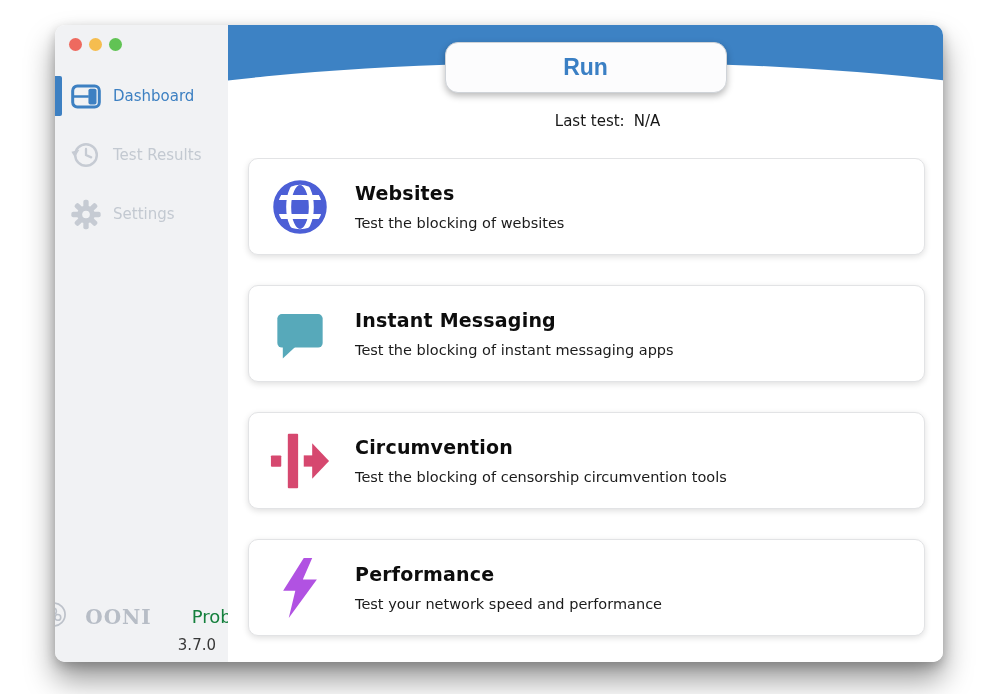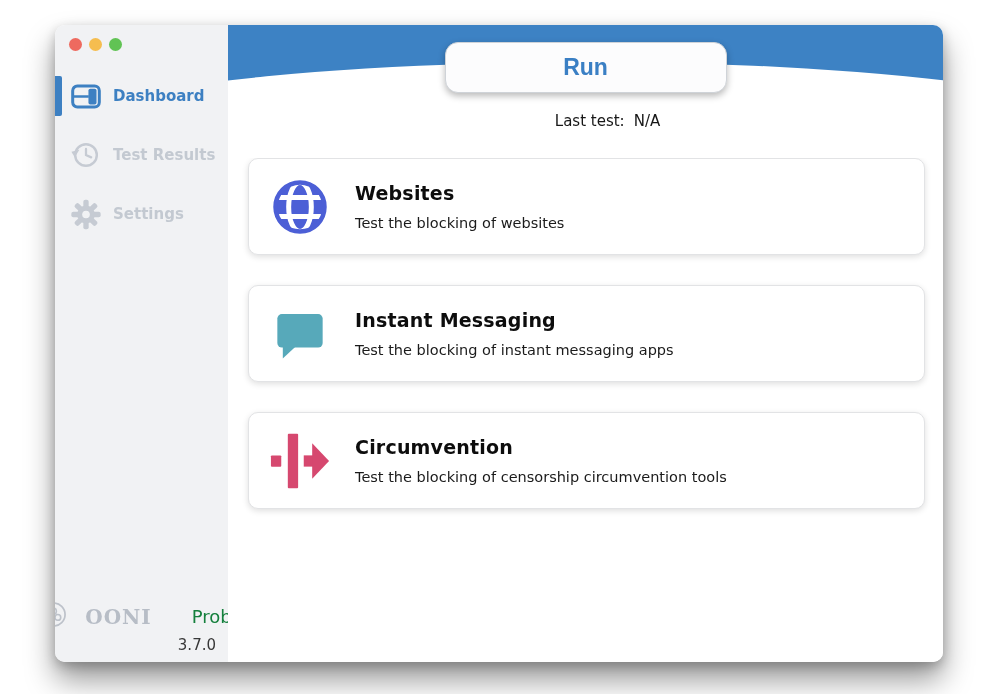--- a/index.html
+++ b/index.html
@@ -27,21 +27,21 @@
   .nav { margin-top:13px; }
   .nav-item {
     position:relative; display:flex; align-items:center; gap:11px;
     height:40px; padding-left:15px; margin-bottom:19px; cursor:pointer;
   }
   .active-bar {
     position:absolute; left:0; top:0; bottom:0; width:7px;
     background:#3d80c2; border-radius:0 2px 2px 0; display:none;
   }
   .nav-item.active .active-bar { display:block; }
-  .nav-label { font-size:15px; font-weight:700; color:#c3c9d1; }
+  .nav-label { font-size:15px; font-weight:400; color:#c3c9d1; }
   .nav-item.active .nav-label { color:#3d80c2; }
   .nav-icon { display:flex; align-items:center; justify-content:center; width:32px; height:32px; }
   
   .logo-area { margin-top:auto; padding:0 10px 8px 10px; }
   .logo-row { display:flex; align-items:center; justify-content:center; gap:18px; }
   .brand {
     font-family:"DejaVu Serif","Liberation Serif",serif; font-weight:bold;
     font-size:20px; color:#b7bdc6; letter-spacing:1px;
   }
   .brand-divider { width:2px; height:22px; background:#c6cbd2; margin:0 2px; }
@@ -210,18 +210,29 @@
                 <path d="M45 13 L45 51 L63 32 Z"></path>
               </g>
             </svg>
           </span>
           <div class="card-text">
             <div class="card-title">Circumvention</div>
             <div class="card-desc">Test the blocking of censorship circumvention tools</div>
           </div>
         </div>
 
+        <div class="card">
+          <span class="card-icon">
+            <svg width="40" height="60" viewBox="0 0 40 64">
+              <path d="M24 0 L2 35 L15 35 L8 64 L38 23 L23 23 L33 0 Z" fill="#b152e2"></path>
+            </svg>
+          </span>
+          <div class="card-text">
+            <div class="card-title">Performance</div>
+            <div class="card-desc">Test your network speed and performance</div>
+          </div>
+        </div>
 
       </div>
     </div>
 
   </div>
 </div>
 
 </body></html>

